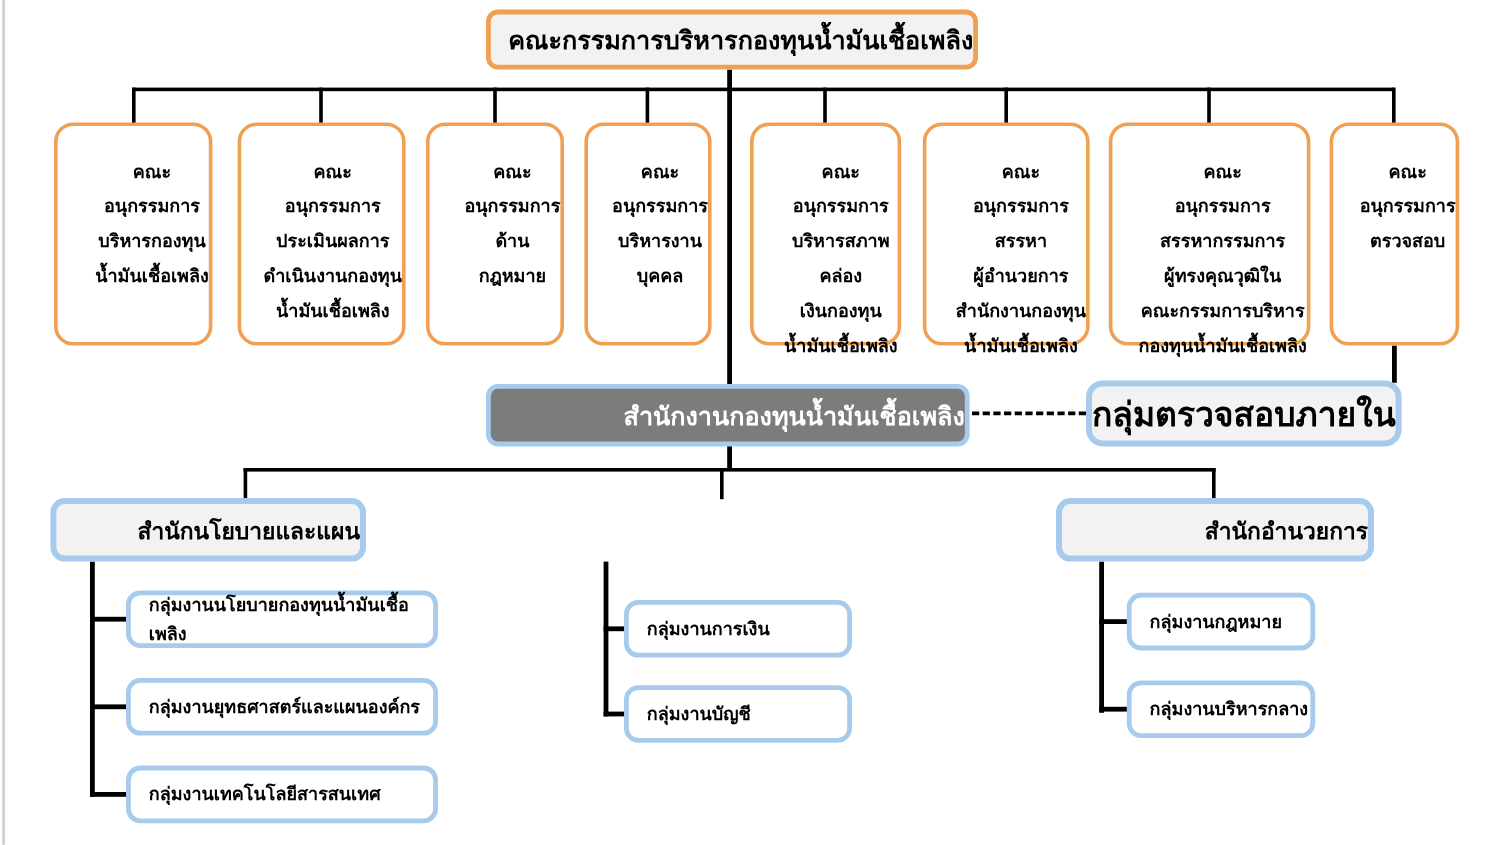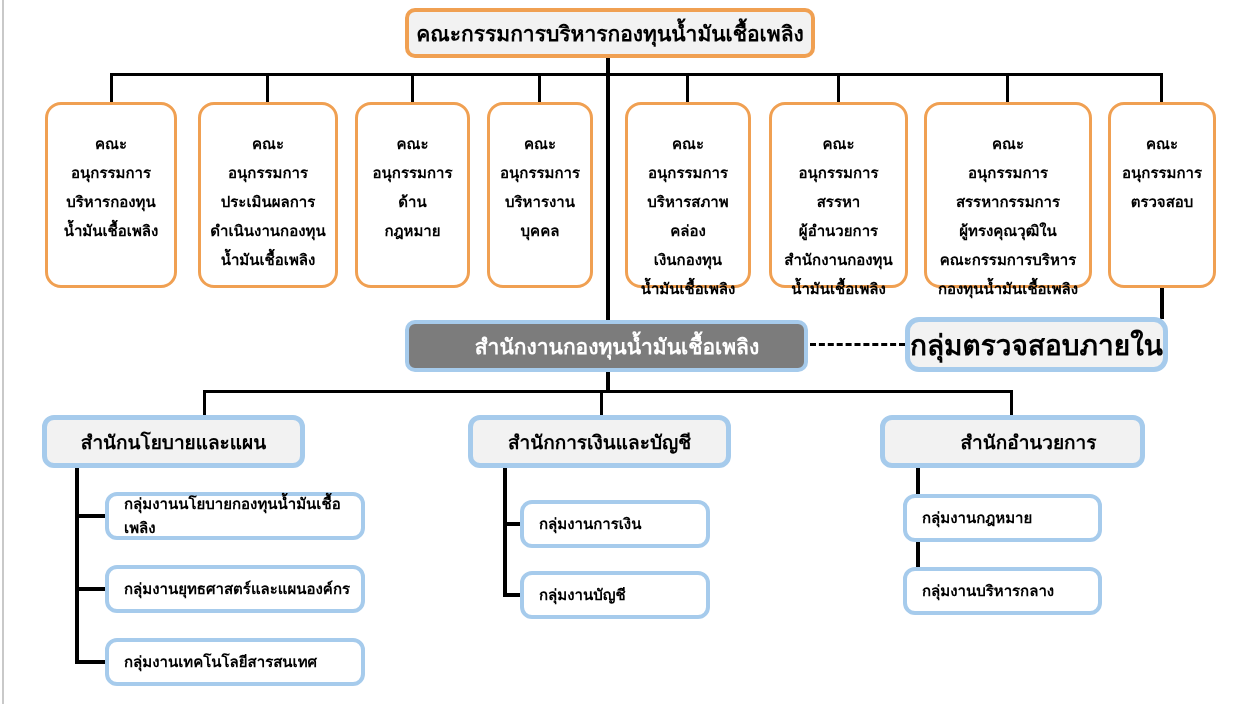--- a/index.html
+++ b/index.html
@@ -17,21 +17,21 @@
     position:relative;overflow:hidden;
   }
   .stage{position:absolute;inset:0;}
   .page-edge{position:absolute;left:2px;top:0;width:2px;height:704px;background:#c9c9c9;}
 
   
   .hline,.vline{position:absolute;background:var(--line);}
   .dashline{position:absolute;border-top:3px dashed var(--line);height:0;}
 
   
-  .box{position:absolute;box-sizing:border-box;display:flex;align-items:center;justify-content:center;text-align:center;}
+  .box{position:absolute;box-sizing:border-box;display:flex;align-items:center;justify-content:flex-end;text-align:center;}
   .box .lbl{white-space:pre-line;}
 
   
   .root-box{left:405px;top:8px;width:410px;height:50px;background:var(--lightfill);
     border:4px solid var(--orange);border-radius:10px;font-weight:bold;font-size:21px;color:#000;}
 
   
   .sub{top:102px;height:186px;background:#ffffff;border:3px solid var(--orange);
     border-radius:16px;font-weight:bold;font-size:15px;line-height:29px;color:#000;
     align-items:flex-start;padding-top:24px;}
@@ -59,21 +59,21 @@
   .bu2{left:468px;width:263px;}
   .bu3{left:880px;width:265px;padding-left:32px;}
 
   
   .group{height:48px;background:#ffffff;border:4px solid var(--blue);border-radius:12px;
     font-weight:600;font-size:15px;color:#000;justify-content:flex-start;padding-left:15px;text-align:left;}
   .ga{left:105px;width:260px;}
   .ga1{top:492px;} .ga2{top:565px;} .ga3{top:638px;}
   .gb{left:520px;width:190px;}
   .gb1{top:500px;} .gb2{top:571px;}
-  .gc{left:903px;width:199px;}
+  .gc{left:939px;width:157px;}
   .gc1{top:494px;} .gc2{top:567px;}
 </style>
 </head>
 <body>
 
 <div class="stage">
 
   <div class="page-edge"></div>
 
   <div class="vline" style="left:606px;top:58px;width:4px;height:264px;"></div>
@@ -173,23 +173,20 @@
     <span class="lbl">สำนักงานกองทุนน้ำมันเชื้อเพลิง</span>
   </div>
 
   <div class="box audit-box">
     <span class="lbl">กลุ่มตรวจสอบภายใน</span>
   </div>
 
   <div class="box bureau bu1">
     <span class="lbl">สำนักนโยบายและแผน</span>
   </div>
-  <div class="box bureau bu2">
-    <span class="lbl">สำนักการเงินและบัญชี</span>
-  </div>
   <div class="box bureau bu3">
     <span class="lbl">สำนักอำนวยการ</span>
   </div>
 
   <div class="box group ga ga1">
     <span class="lbl">กลุ่มงานนโยบายกองทุนน้ำมันเชื้อเพลิง</span>
   </div>
   <div class="box group ga ga2">
     <span class="lbl">กลุ่มงานยุทธศาสตร์และแผนองค์กร</span>
   </div>

